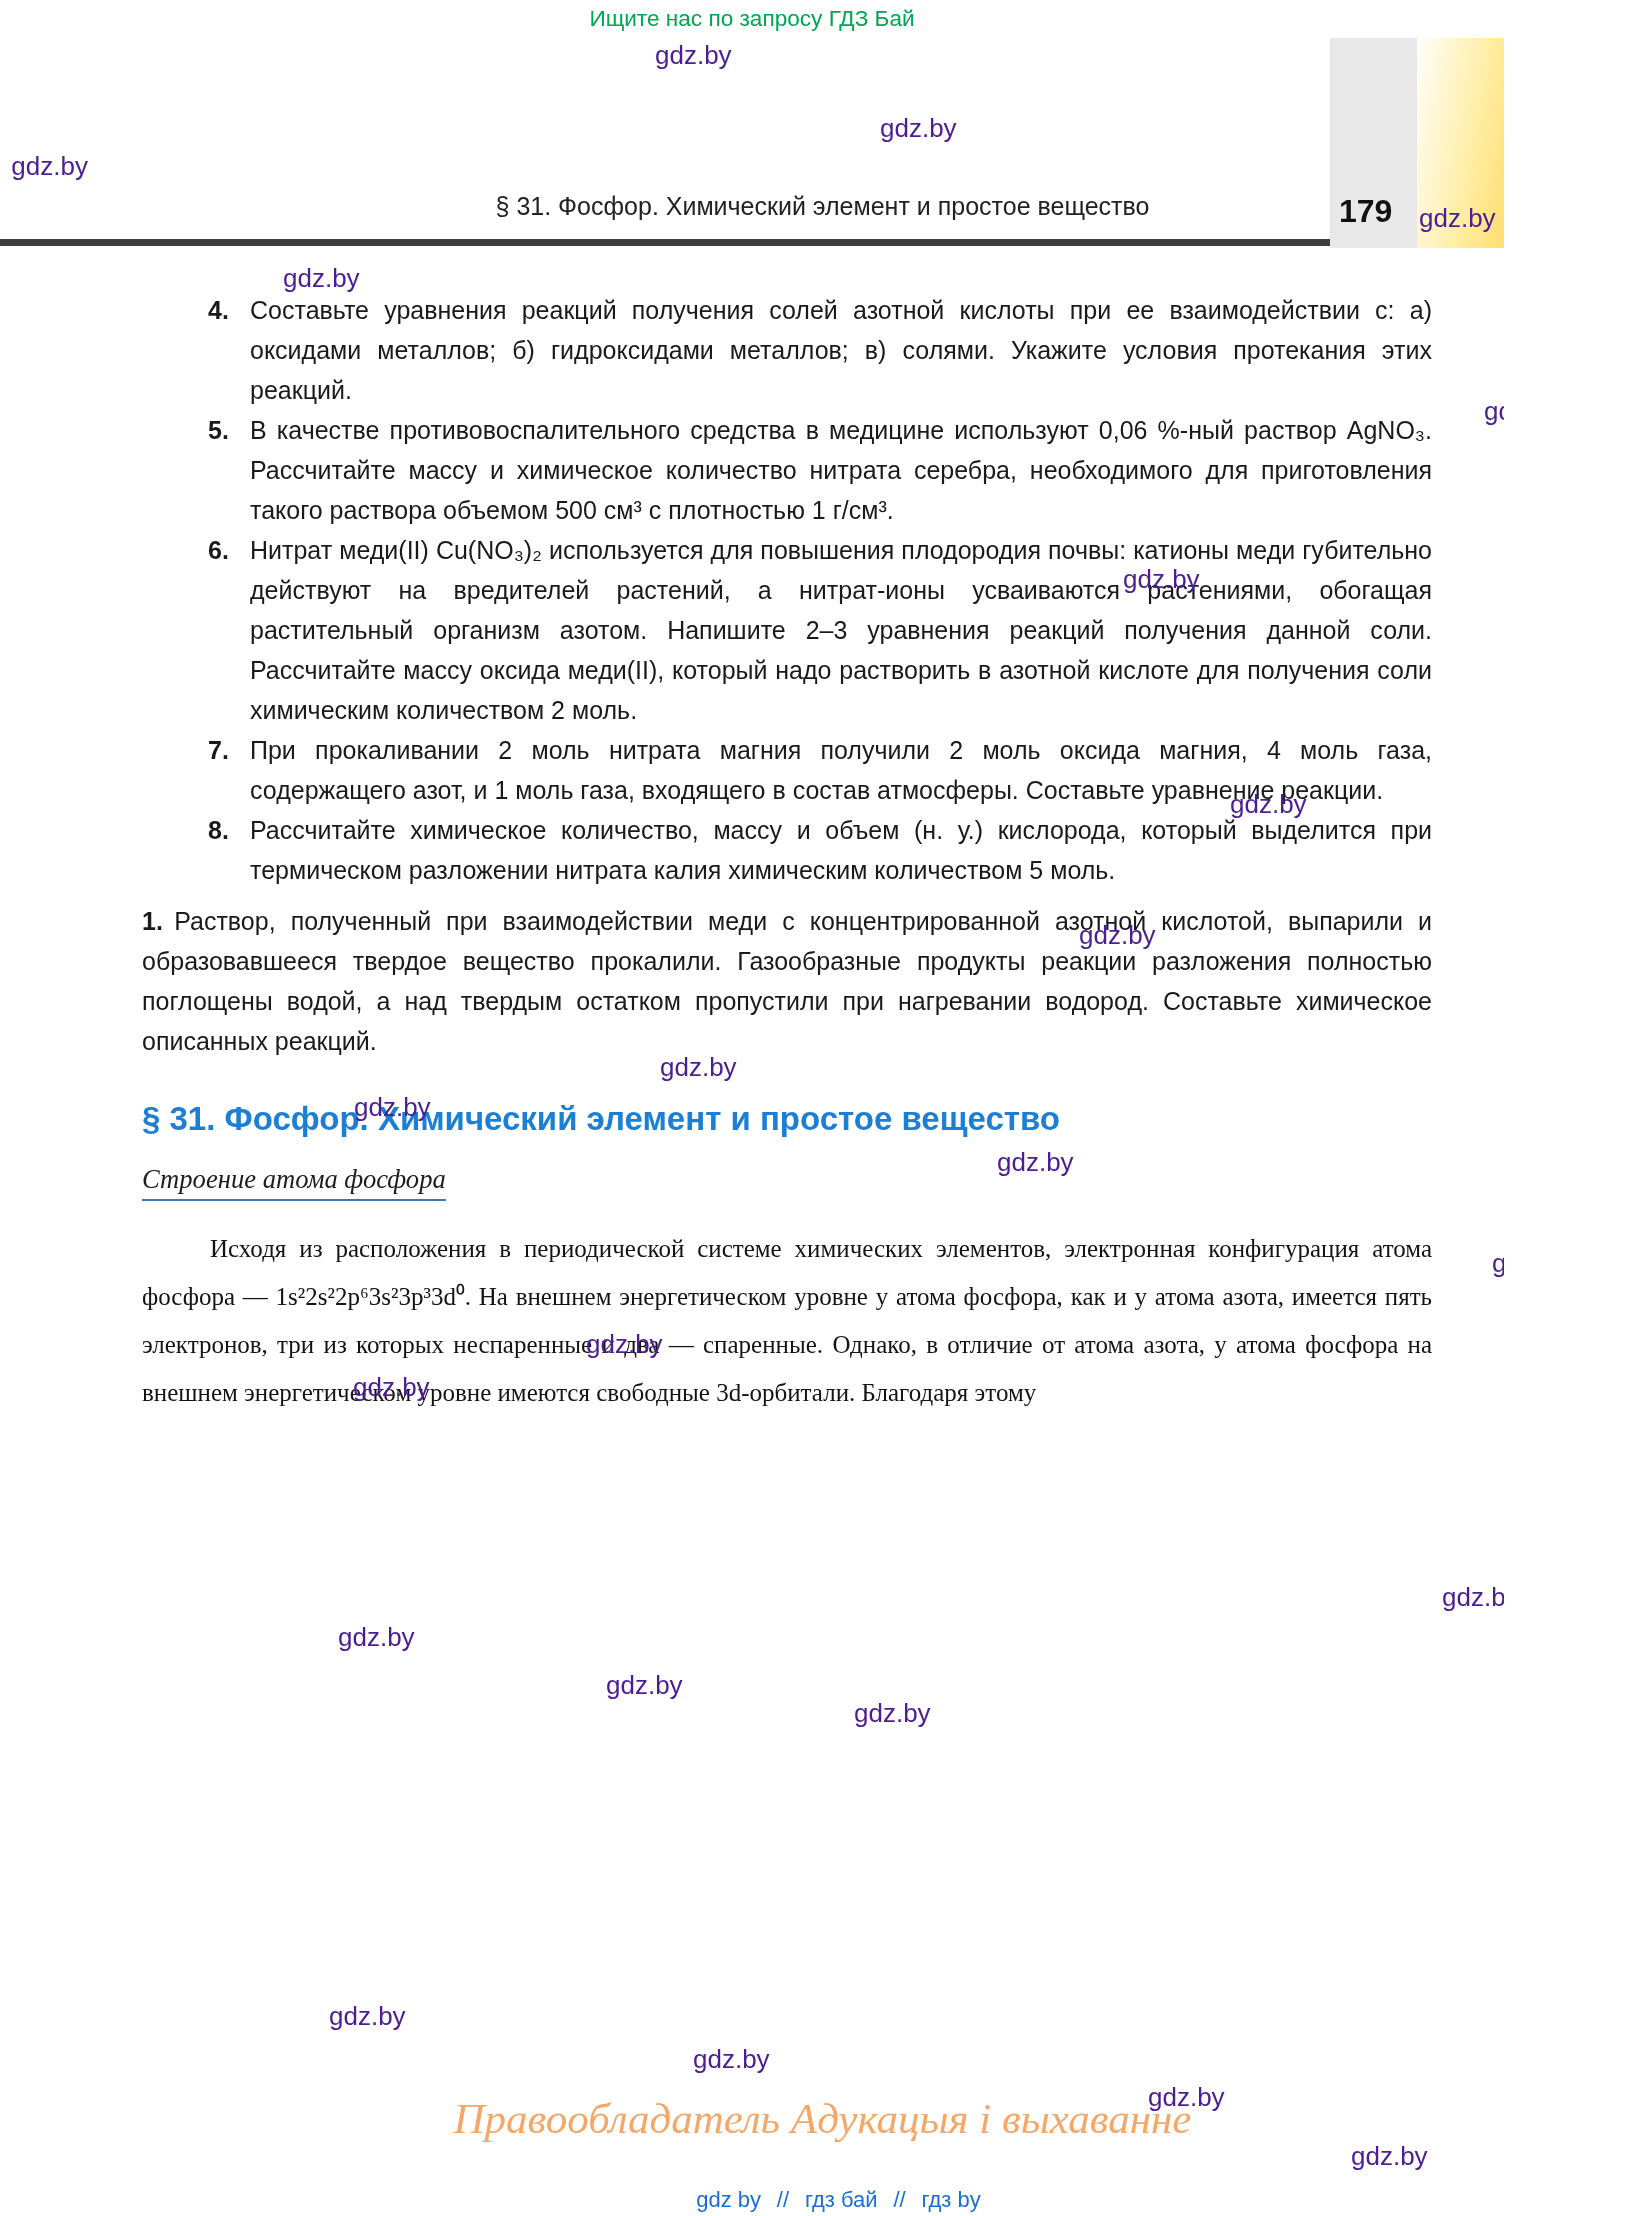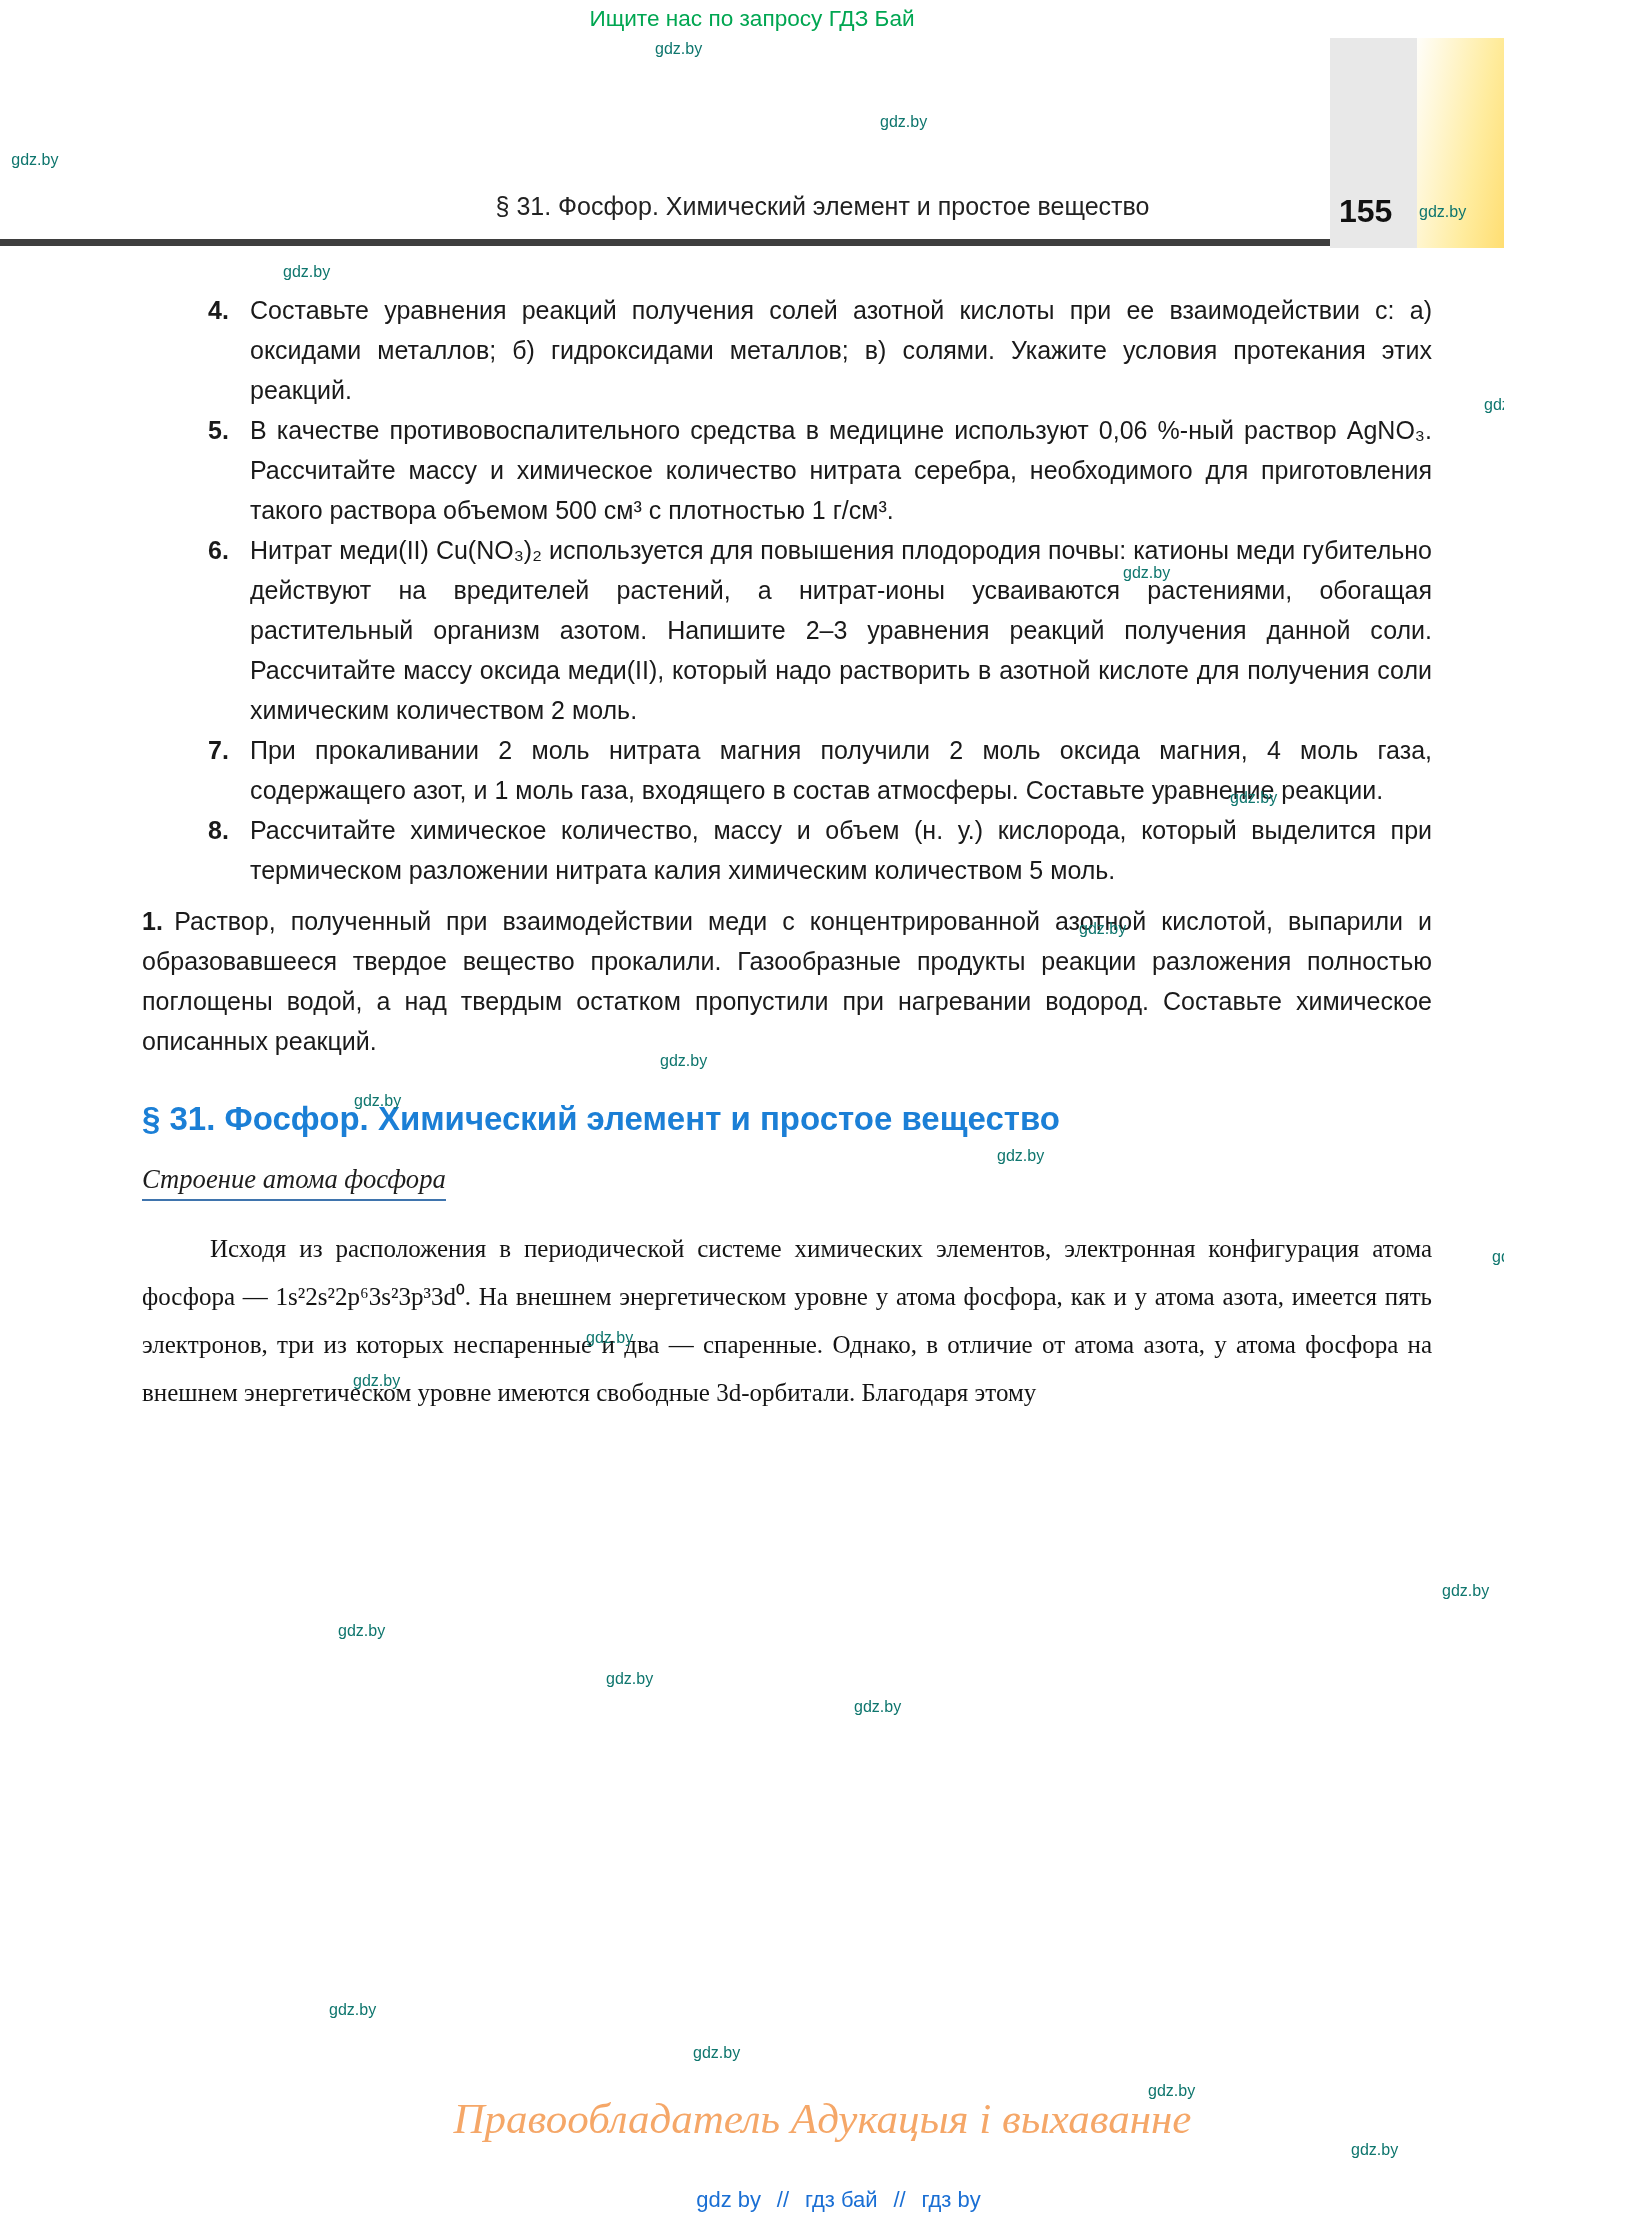--- a/index.html
+++ b/index.html
@@ -112,40 +112,40 @@
     font-size:22px;
     color:#1a6fd4;
     z-index:2;
   }
   .footer-links a { color:#1a6fd4; text-decoration:none; cursor:pointer; }
   .footer-links .sep { margin:0 9.7px; color:#1a6fd4; }
 
   
   .wm {
     position:absolute;
-    font-size:16px;
-    color:#0f766e;
+    font-size:26px;
+    color:#4c1d95;
     white-space:nowrap;
     z-index:5;
   }
 </style>
 </head>
 <body>
 
 <div class="page">
 
   <div class="top-promo">Ищите нас по запросу ГДЗ Бай</div>
 
   <div class="corner-box">
     <div class="corner-gray"></div>
     <div class="corner-yellow"></div>
   </div>
 
   <div class="header-title">§ 31. Фосфор. Химический элемент и простое вещество</div>
-  <div class="page-num">155</div>
+  <div class="page-num">179</div>
   <div class="header-rule"></div>
 
   <main class="content">
 
     <div class="problems">
       <div class="problem">
         <span class="p-num">4.</span>
         <span class="p-text">Составьте уравнения реакций получения солей азотной кислоты при ее взаимодействии с: а) оксидами металлов; б) гидроксидами металлов; в) солями. Укажите условия протекания этих реакций.</span>
       </div>
       <div class="problem">

